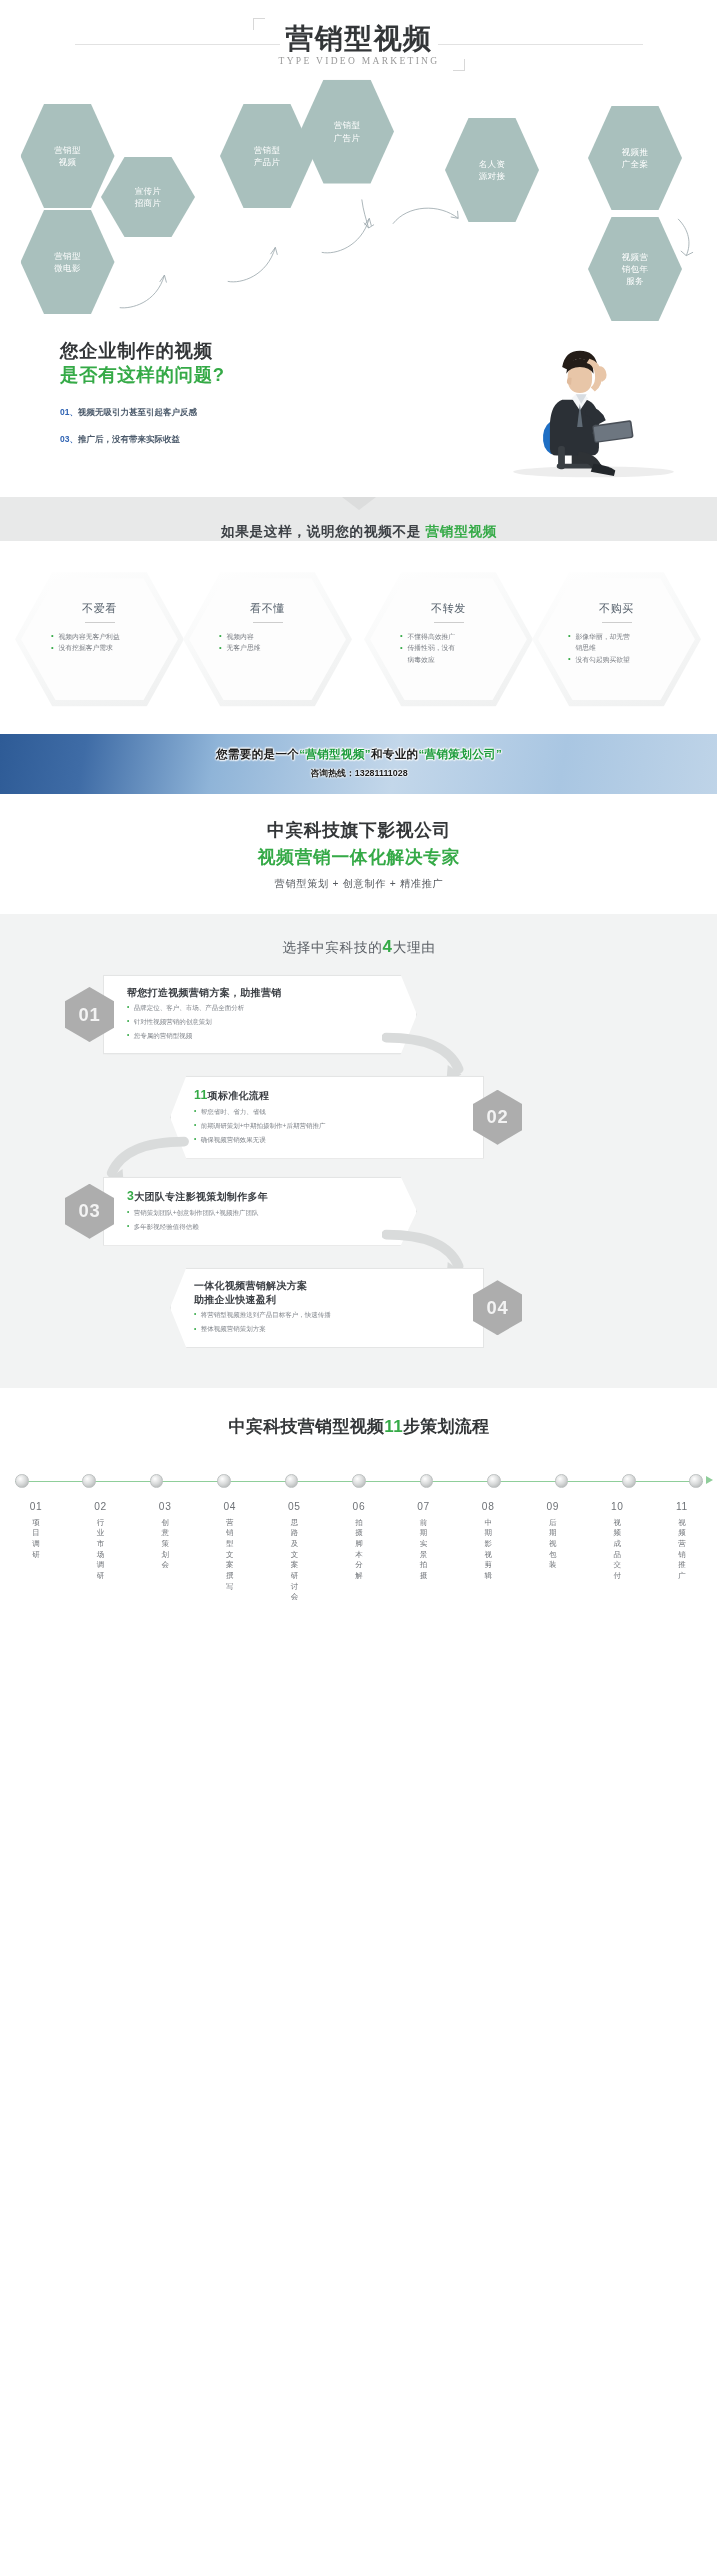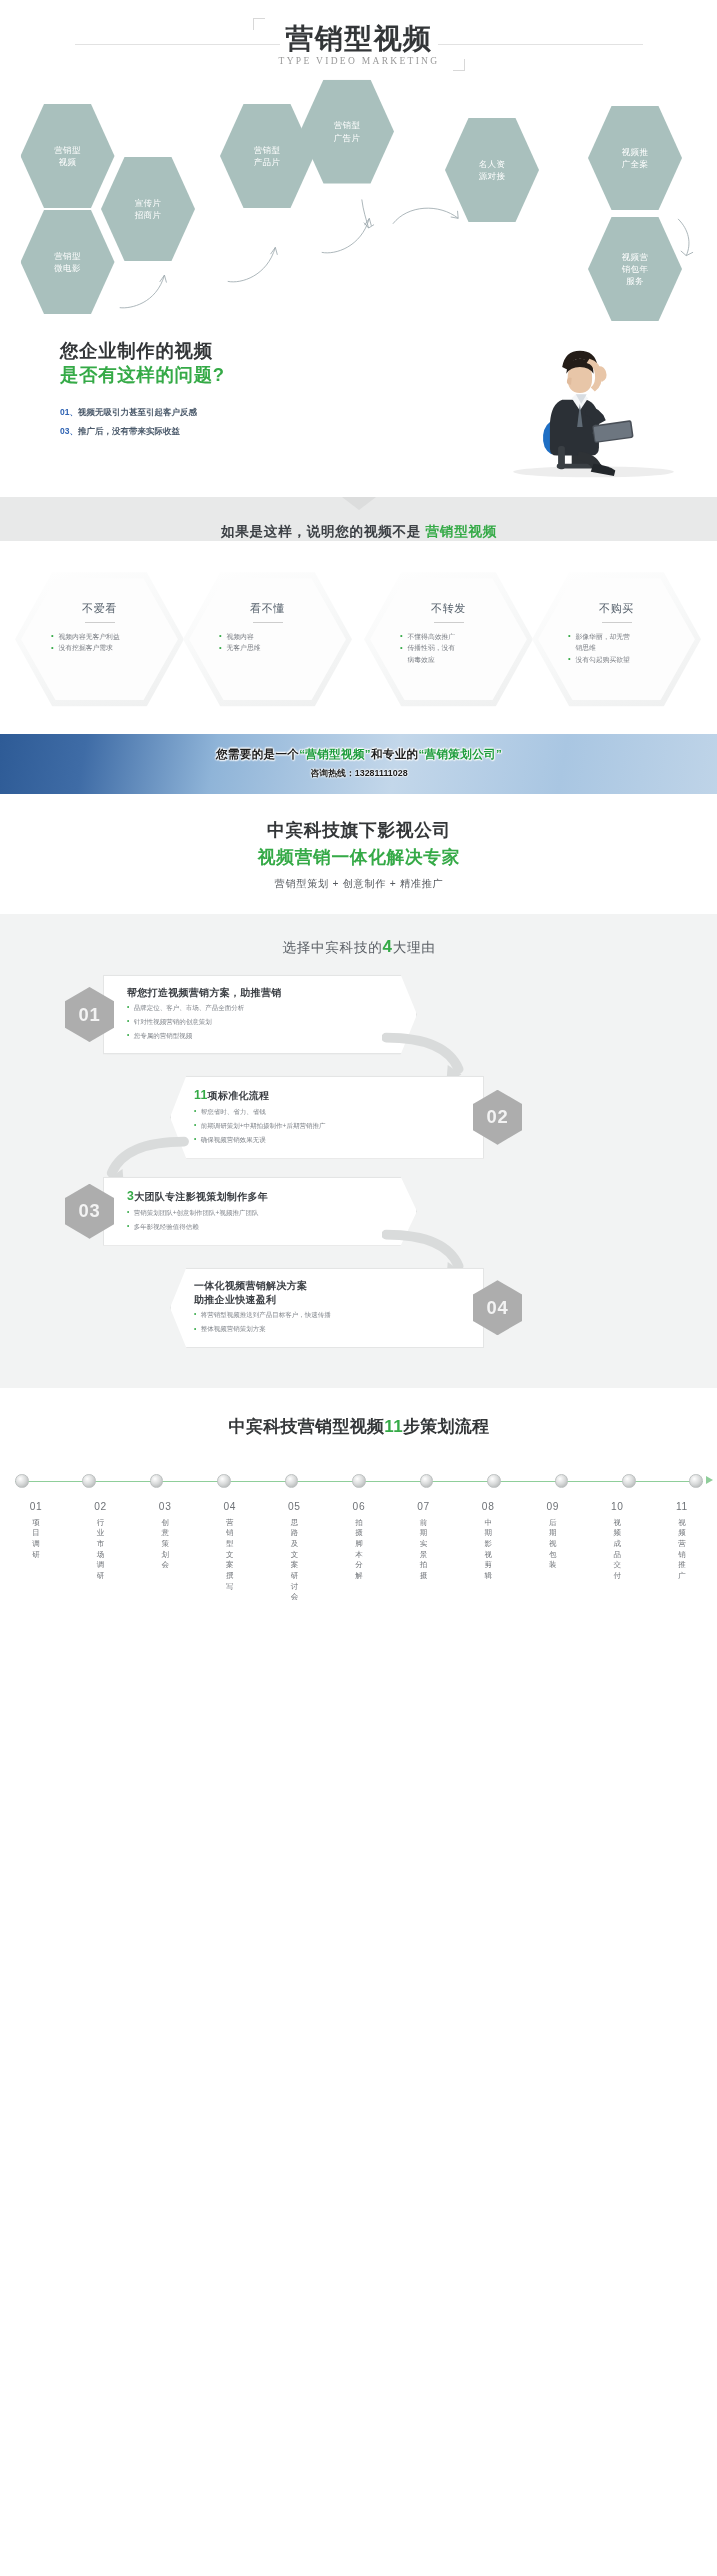--- a/index.html
+++ b/index.html
@@ -34,21 +34,21 @@
     filter:drop-shadow(1.4px 2.7px 4.1px rgba(0,0,0,.13));
   }
   .arrow { position:absolute; }
   .arrow svg { display:block; overflow:visible; }
 
   
   .problem { position:relative; height:157px; padding:17.7px 0 0 60px; }
   .pb-h1 { font-size:18.4px; font-weight:bold; color:#333638; letter-spacing:0.7px; line-height:1.34; }
   .pb-h2 { font-size:18.4px; font-weight:bold; color:#35aa47; letter-spacing:0.7px; line-height:1.34; }
   .pb-list { margin-top:15px; }
-  .pb-item { font-size:8.5px; font-weight:bold; color:#4b5a6b; line-height:2.25; }
+  .pb-item { font-size:8.5px; font-weight:bold; color:#4b5a6b; line-height:2.25;margin-top:8px; }
   .pb-num { color:#2f63b3; }
   .biz { position:absolute; right:22px; top:-2.7px; width:205px; height:160px; }
 
   
   .greystrip { margin:19px 0 0; height:44px; background:#e8e9e9; position:relative;
                display:flex; align-items:flex-end; justify-content:center; }
   .greystrip .notch { position:absolute; top:0; left:50%; transform:translateX(-50%);
                       width:0;height:0;border-left:17.7px solid transparent;border-right:17.7px solid transparent;
                       border-top:13.6px solid #dcdddd; }
   .gs-text { font-size:13.6px; font-weight:bold; color:#3c4045; letter-spacing:0.7px; }
@@ -135,21 +135,21 @@
     <div class="mast-rule r"></div>
     <div class="mast-box">
       <div class="mast-title">营销型视频</div>
       <div class="mast-sub">TYPE VIDEO MARKETING</div>
     </div>
   </div>
 
   <div class="hexcloud">
     <div class="hex" style="left: 20.5px; top: 15px; width: 94px; height: 104px; white-space: pre-line;">营销型
 视频</div>
-    <div class="hex" style="left: 101px; top: 68px; width: 94px; height: 104px; white-space: pre-line;">宣传片
+    <div class="hex" style="left: 101px; top: 68px; width: 94px; height: 80px; white-space: pre-line;">宣传片
 招商片</div>
     <div class="hex" style="left: 20.5px; top: 121px; width: 94px; height: 104px; white-space: pre-line;">营销型
 微电影</div>
     <div class="hex" style="left: 220px; top: 15px; width: 94px; height: 104px; white-space: pre-line;">营销型
 产品片</div>
     <div class="hex" style="left: 300px; top: -9.5px; width: 94px; height: 104px; white-space: pre-line;">营销型
 广告片</div>
     <div class="hex" style="left: 445px; top: 29px; width: 94px; height: 104px; white-space: pre-line;">名人资
 源对接</div>
     <div class="hex" style="left: 588px; top: 17px; width: 94px; height: 104px; white-space: pre-line;">视频推

